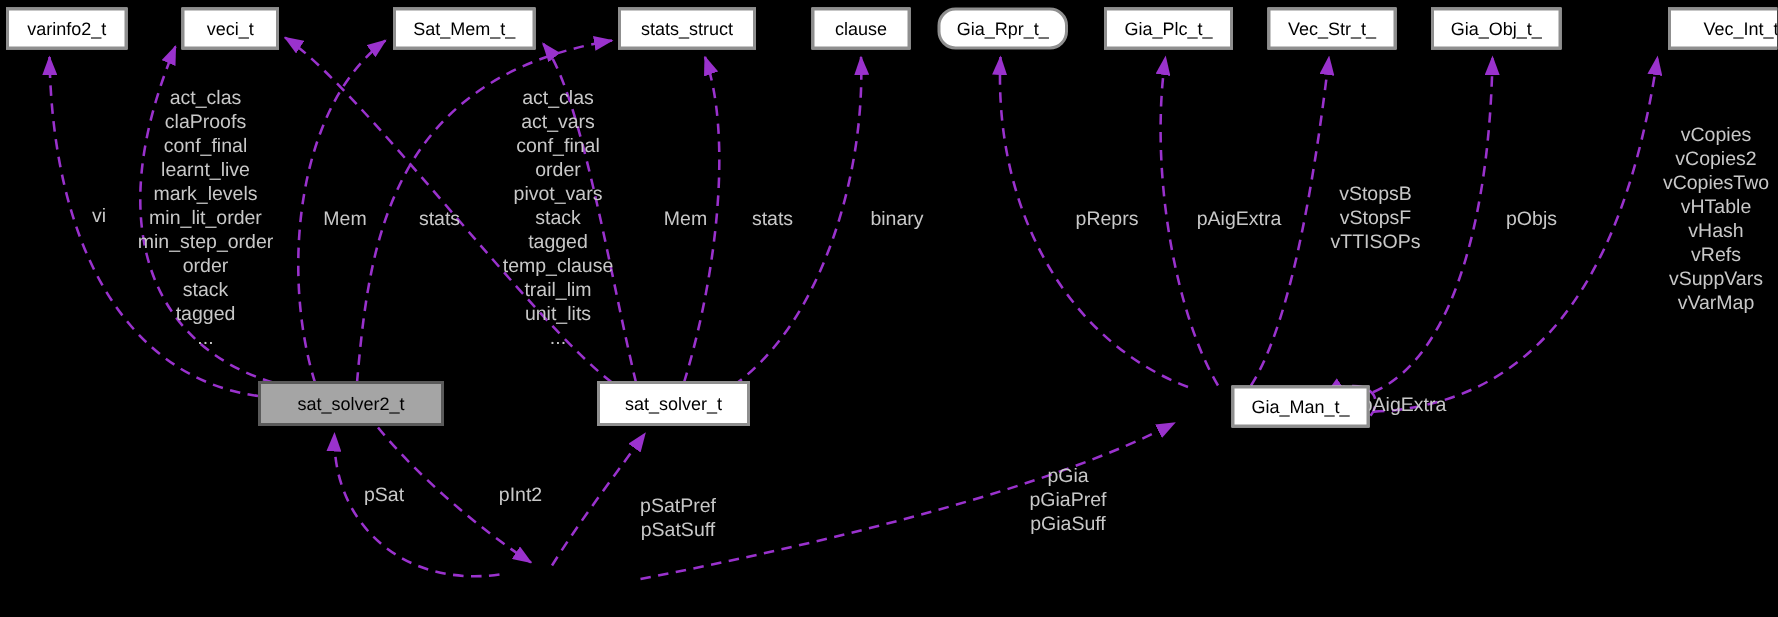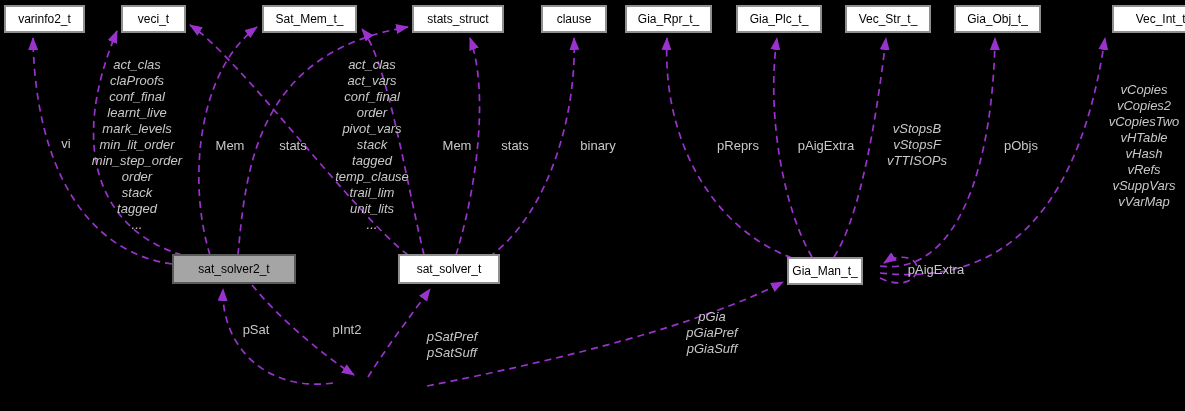--- a/index.html
+++ b/index.html
@@ -29,21 +29,21 @@
   .elabel{
     position:absolute;
     color:#c8c8c8;
     font-size:13px;
     line-height:16px;
     text-align:center;
     white-space:nowrap;
     transform:translate(-50%,-50%);
     z-index:1;
   }
-  .elabel.block{transform:translateX(-50%);font-style:italic;}
+  .elabel.block{transform:translateX(-50%);}
   .elabel.block span{display:block;}
 </style>
 </head>
 <body>
 
 <div id="canvas">
 
   <svg id="edges" width="1185" height="411" viewBox="0 0 1185 411" fill="none" stroke="#9a32cd" stroke-width="1.7" stroke-dasharray="7 5">
     <defs>
       <marker id="arrow" viewBox="0 0 13 10" refX="12" refY="5" markerWidth="13" markerHeight="10" markerUnits="userSpaceOnUse" orient="auto">
@@ -68,29 +68,29 @@
     <path d="M368,377 C386,348 412,314 430,289" marker-end="url(#arrow)"></path>
     <path d="M427,386 C560,360 700,325 783,282" marker-end="url(#arrow)"></path>
     <path d="M252,285 C279,318 320,353 354,375" marker-end="url(#arrow)"></path>
   </svg>
 
   <div class="node" style="left:4px;top:5px;width:81px;height:28px;">varinfo2_t</div>
   <div class="node" style="left:121px;top:5px;width:65px;height:28px;">veci_t</div>
   <div class="node" style="left:262px;top:5px;width:95px;height:28px;">Sat_Mem_t_</div>
   <div class="node" style="left:412px;top:5px;width:92px;height:28px;">stats_struct</div>
   <div class="node" style="left:541px;top:5px;width:66px;height:28px;">clause</div>
-  <div class="node" style="left:625px;top:5px;width:87px;height:28px;">Gia_Rpr_t_</div>
+  <div class="node" style="left:625px;top:5px;width:87px;height:28px;border-radius:12px;">Gia_Rpr_t_</div>
   <div class="node" style="left:736px;top:5px;width:86px;height:28px;">Gia_Plc_t_</div>
   <div class="node" style="left:845px;top:5px;width:86px;height:28px;">Vec_Str_t_</div>
   <div class="node" style="left:954px;top:5px;width:87px;height:28px;">Gia_Obj_t_</div>
   <div class="node" style="left:1112px;top:5px;width:104px;height:28px;">Vec_Int_t_</div>
 
   <div class="node current" style="left:172px;top:254px;width:124px;height:30px;">sat_solver2_t</div>
   <div class="node" style="left:398px;top:254px;width:102px;height:30px;">sat_solver_t</div>
-  <div class="node" style="left:787px;top:257px;width:76px;height:28px;text-align:right;">Gia_Man_t_</div>
+  <div class="node" style="left:821px;top:257px;width:92px;height:28px;text-align:right;">Gia_Man_t_</div>
 
 
   <div class="elabel" style="left:66px;top:144px;">vi</div>
 
   <div class="elabel block" style="left:137px;top:57px;">
     <span>act_clas</span>
     <span>claProofs</span>
     <span>conf_final</span>
     <span>learnt_live</span>
     <span>mark_levels</span>

